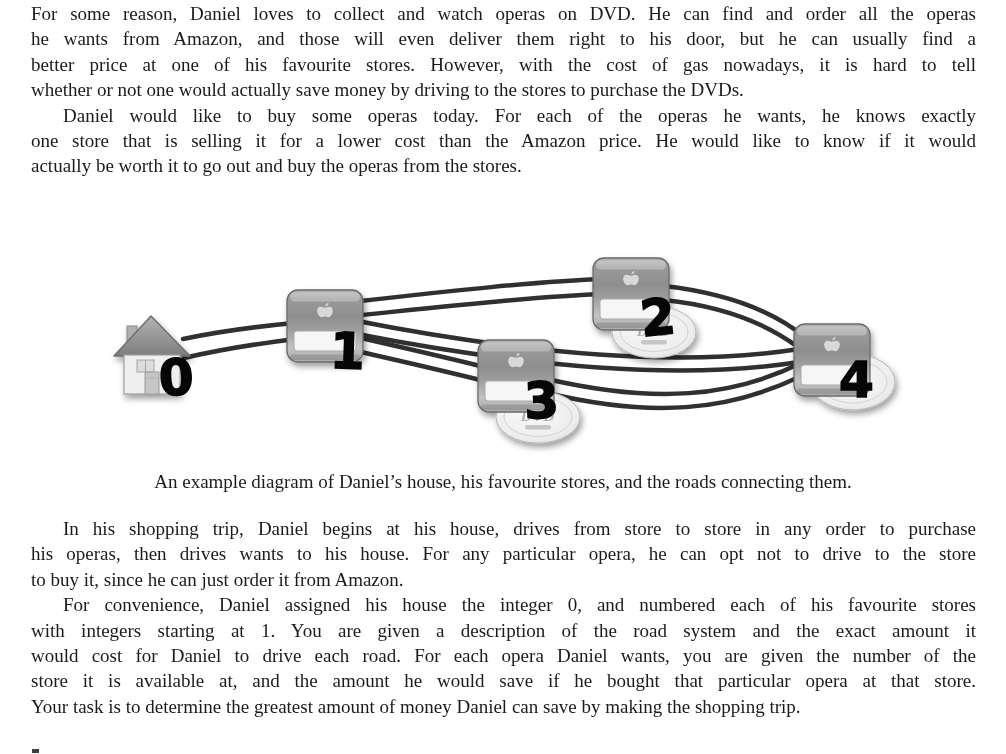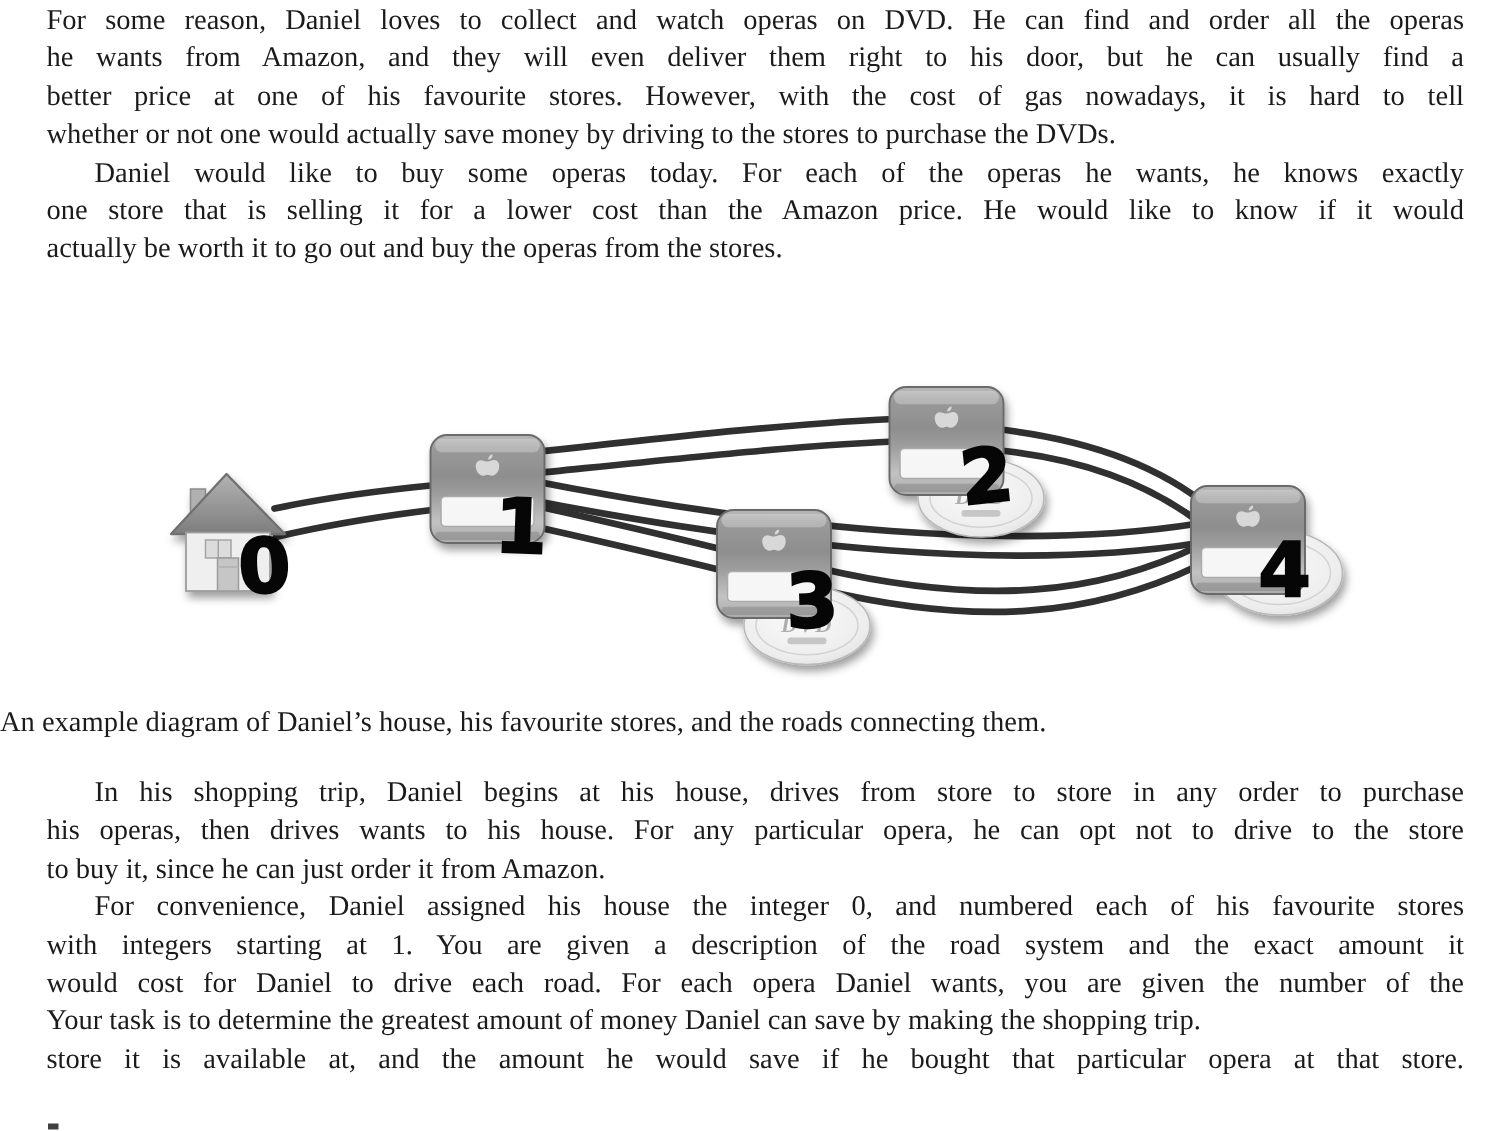--- a/index.html
+++ b/index.html
@@ -11,35 +11,35 @@
   #text-top{top:1px;}
   #text-bottom{top:516px;}
   .para{margin:0;padding:0;}
   .line{
     height:25.4px;line-height:25.4px;font-size:19px;
     text-align:justify;overflow:hidden;
   }
   .line.j::after{content:"";display:inline-block;width:100%;height:0;}
   .line.first{text-indent:32px;}
   .caption{
-    position:absolute;left:0;top:469px;width:1006px;
+    position:absolute;left:0;top:469px;width:1006px;text-align:center;
     font-size:19px;line-height:25px;
   }
   #diagram-svg{position:absolute;left:0;top:250px;}
   #frag{position:absolute;left:32px;top:749px;width:7px;height:4px;background:#3f3f3f;}
 </style>
 </head>
 <body>
 
 <div class="page">
 
   <div id="text-top" class="textcol">
       <div class="para">
         <div class="line j">For some reason, Daniel loves to collect and watch operas on DVD. He can find and order all the operas</div>
-        <div class="line j">he wants from Amazon, and they will even deliver them right to his door, but he can usually find a</div>
+        <div class="line j">he wants from Amazon, and those will even deliver them right to his door, but he can usually find a</div>
         <div class="line j">better price at one of his favourite stores.  However, with the cost of gas nowadays, it is hard to tell</div>
         <div class="line">whether or not one would actually save money by driving to the stores to purchase the DVDs.</div>
       </div>
       <div class="para">
         <div class="line j first">Daniel would like to buy some operas today.  For each of the operas he wants, he knows exactly</div>
         <div class="line j">one store that is selling it for a lower cost than the Amazon price. He would like to know if it would</div>
         <div class="line">actually be worth it to go out and buy the operas from the stores.</div>
       </div>
       <div class="para">
       </div>
@@ -154,20 +154,20 @@
   <div id="text-bottom" class="textcol">
       <div class="para">
         <div class="line j first">In his shopping trip, Daniel begins at his house, drives from store to store in any order to purchase</div>
         <div class="line j">his operas, then drives wants to his house. For any particular opera, he can opt not to drive to the store</div>
         <div class="line">to buy it, since he can just order it from Amazon.</div>
       </div>
       <div class="para">
         <div class="line j first">For convenience, Daniel assigned his house the integer 0, and numbered each of his favourite stores</div>
         <div class="line j">with integers starting at 1.  You are given a description of the road system and the exact amount it</div>
         <div class="line j">would cost for Daniel to drive each road. For each opera Daniel wants, you are given the number of the</div>
+        <div class="line j">store it is available at, and the amount he would save if he bought that particular opera at that store.</div>
         <div class="line">Your task is to determine the greatest amount of money Daniel can save by making the shopping trip.</div>
-        <div class="line j">store it is available at, and the amount he would save if he bought that particular opera at that store.</div>
       </div>
     </div>
 
   <div id="frag"></div>
 
 </div>
 
 </body></html>

